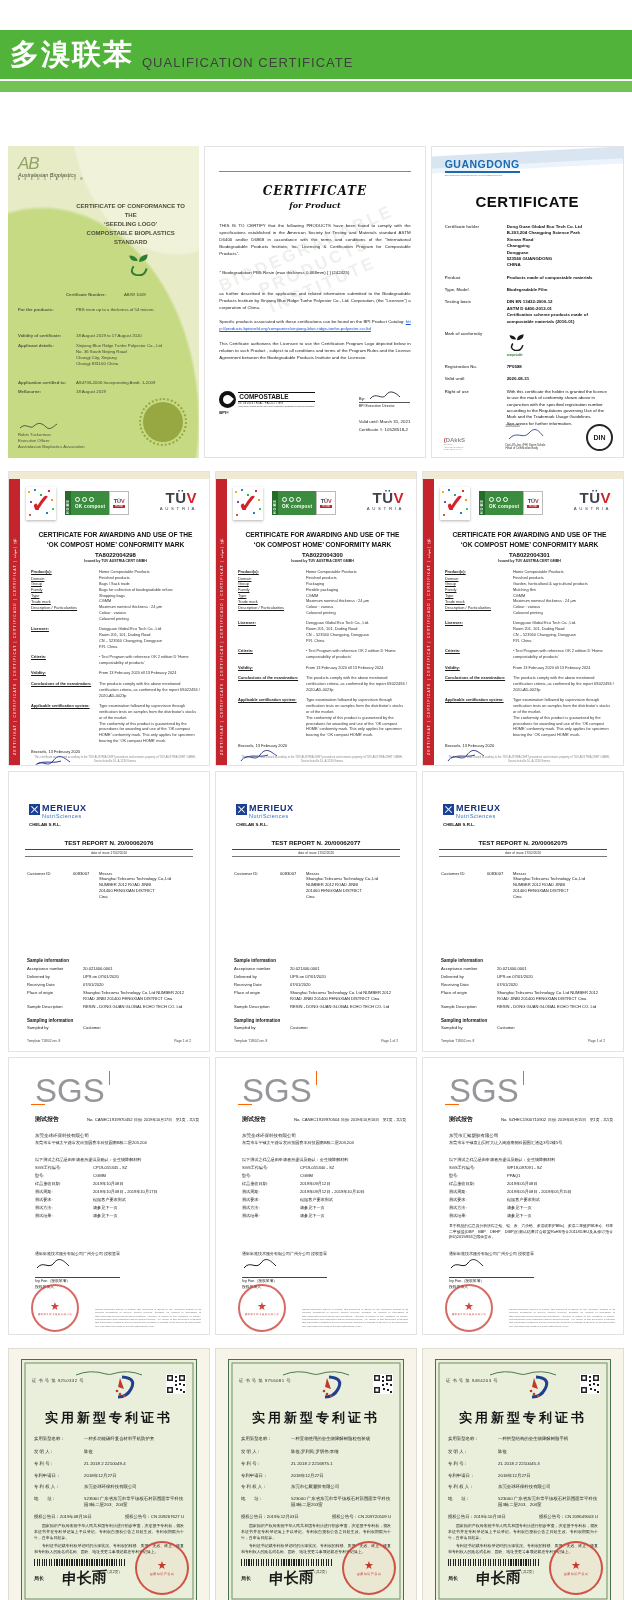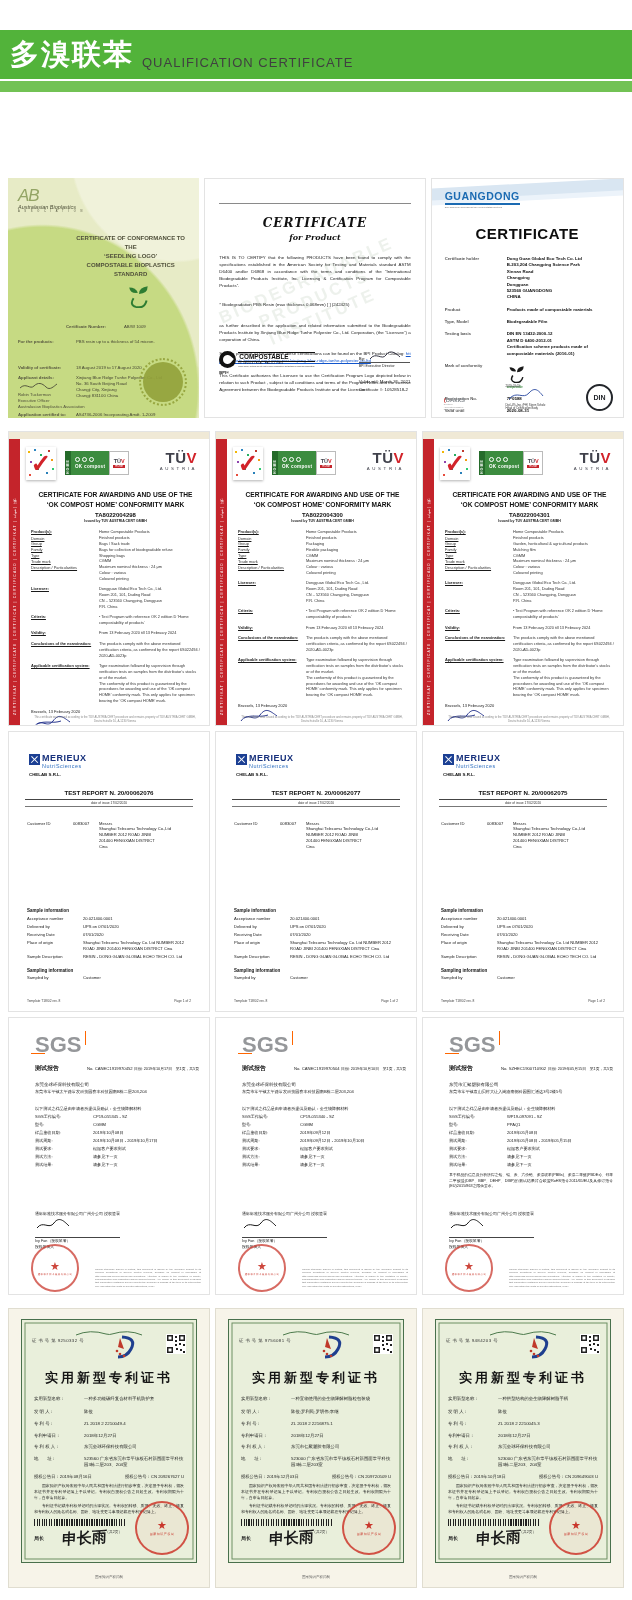--- a/index.html
+++ b/index.html
@@ -7,21 +7,21 @@
   .page{width:632px;height:1600px;position:relative;overflow:hidden;background:#fff}
   .pre{white-space:pre-line}
   
   .banner{margin-top:30px;height:49px;background:#52b33a;display:flex;align-items:center;padding-left:10px}
   .banner .cn{color:#fff;font-size:29px;font-weight:bold;letter-spacing:2px}
   .banner .en{color:#404040;font-size:13px;margin:16px 0 0 8px;letter-spacing:1px}
   .banner-sub{height:11px;background:#72c254;border-top:2px solid #fff}
   
   .row{display:flex;gap:5px;padding:0 8px}
   .card{flex:1;position:relative;overflow:hidden;background:#fff;border:1px solid #e3e3e3;box-sizing:border-box}
-  .r1{margin-top:86px;height:240px}
+  .r1{margin-top:54px;height:312px}
   .r2{margin-top:13px;height:295px}
   .r3{margin-top:5px;height:281px}
   .r4{margin-top:5px;height:278px}
   .r5{margin-top:13px;height:280px}
   
   .ab{border:none;background:
     radial-gradient(130% 110% at 88% -12%, #f0f2da 0 42%, transparent 43%),
     radial-gradient(150% 125% at 18% 88%, #c6da83 0 54%, transparent 55%),
     radial-gradient(80% 60% at 90% 105%, #e3e9bd 0 45%, transparent 46%),
     #e7ebc6}
@@ -111,21 +111,21 @@
   .tuv-title{text-align:center;font-size:6.6px;font-weight:bold;color:#101010;line-height:1.45}
   .tuv-num{text-align:center;font-size:6px;font-weight:bold;margin-top:3px;color:#101010}
   .tuv-issued{text-align:center;font-size:3.5px;font-weight:bold;margin:1px 0 6px;color:#222}
   .tuv-r{display:flex;margin-bottom:4.5px}
   .tuv-l{width:64px;flex:none;font-size:3.9px;font-weight:bold;color:#1a1a1a;text-decoration:underline;padding-right:4px}
   .tuv-subl{font-size:3.9px;font-weight:normal;text-decoration:none;color:#333;line-height:1.5;margin-top:1.5px}
   .tuv-v{flex:1;font-size:3.9px;color:#333;line-height:1.5}
   .tuv-place{font-size:4px;color:#222;margin:5px 0 1px}
   .tuv-foot{position:absolute;left:20px;right:8px;bottom:2px;font-size:2.8px;color:#8a8a8a;text-align:center}
   
-  .mx{padding-top:22px}
+  .mx{padding-top:32px}
   .mx-logo{display:flex;align-items:flex-start;margin-left:20px}
   .mx-sq{width:11px;height:11px;background:#1b3f93;position:relative;flex:none;margin-right:2px}
   .mx-sq:before,.mx-sq:after{content:"";position:absolute;left:1px;right:1px;top:5px;height:1.4px;background:#fff}
   .mx-sq:before{transform:rotate(45deg)}
   .mx-sq:after{transform:rotate(-45deg)}
   .mx-n1{font-size:9px;font-weight:bold;color:#16307c;letter-spacing:.5px;line-height:1}
   .mx-n2{font-size:5.4px;color:#2e6fc0;letter-spacing:.5px}
   .mx-co{margin:3px 0 0 20px;font-size:4.4px;font-weight:bold;color:#111}
   .mx-title{text-align:center;font-size:6.2px;font-weight:bold;color:#111;margin-top:12px}
   .mx-hr1{border-top:1px solid #444;margin:2.5px 16px 1px}
@@ -134,21 +134,21 @@
   .mx-cust{display:flex;margin:14px 18px 0;font-size:4.2px;color:#222}
   .mx-cl{width:46px;flex:none}
   .mx-addr{margin-left:auto;width:92px;font-size:4.1px;line-height:1.45}
   .mx-gap{height:58px}
   .mx-sec{margin:0 18px 2px;font-size:4.5px;font-weight:bold;color:#111}
   .mx-r{display:flex;margin:2.5px 18px 0;font-size:4.1px;color:#222}
   .mx-rl{width:56px;flex:none}
   .mx-rv{flex:1;line-height:1.4}
   .mx-foot{position:absolute;left:18px;right:18px;bottom:8px;display:flex;justify-content:space-between;font-size:3.3px;color:#444}
   
-  .sgs-logo{position:relative;display:inline-block;margin:16px 0 8px 26px;font-size:22px;line-height:1;font-weight:bold;color:#95979a;letter-spacing:0}
+  .sgs-logo{position:relative;display:inline-block;margin:16px 0 8px 26px;font-size:33px;line-height:1;font-weight:normal;color:#95979a;letter-spacing:0}
   .sgs-logo:after{content:"";position:absolute;right:-5px;top:-3px;width:1px;height:14px;background:#f60}
   .sgs-logo:before{content:"";position:absolute;left:-4px;bottom:2px;width:14px;height:1px;background:#f60}
   .sgs-hdr{display:flex;margin:0 10px 0 26px;align-items:baseline}
   .sgs-t{font-size:6px;font-weight:bold;color:#222;flex:none}
   .sgs-no{font-size:4.2px;color:#222;margin-left:28px}
   .sgs-dt{font-size:3.8px;color:#222;margin-left:auto;text-align:right}
   .sgs-co{margin:9px 10px 0 26px;font-size:4.5px;color:#222}
   .sgs-ad{margin:2px 10px 0 26px;font-size:4.1px;color:#222}
   .sgs-in{margin:12px 10px 0 26px;font-size:4.1px;color:#222}
   .sgs-r{display:flex;margin:3px 10px 0 26px;font-size:4.1px;color:#222}

